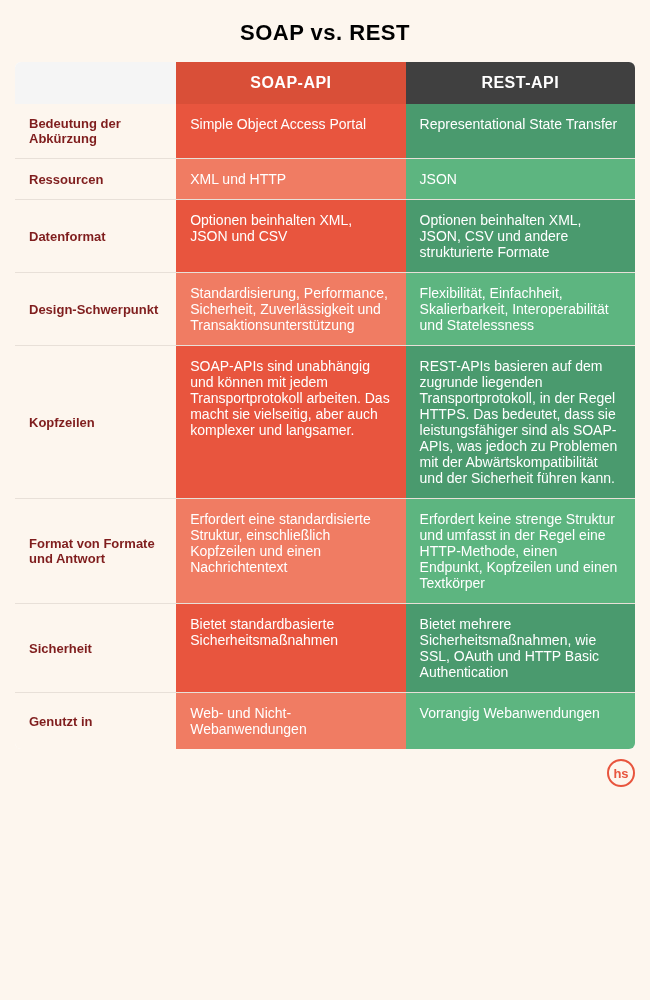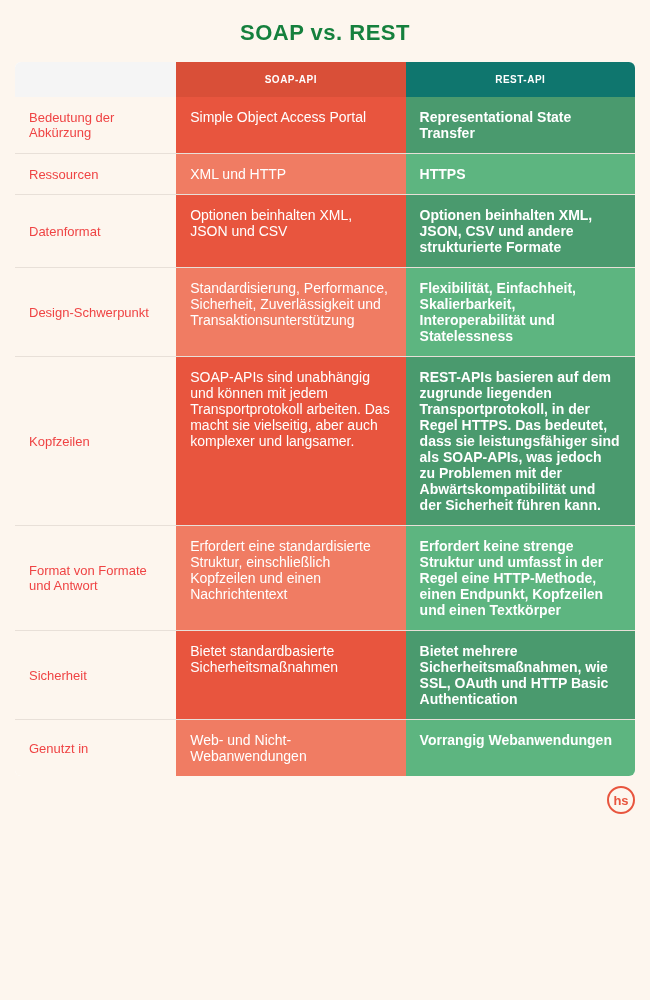--- a/index.html
+++ b/index.html
@@ -15,85 +15,84 @@
     }
 
     .container {
       width: 620px;
     }
 
     .page-title {
       text-align: center;
       font-size: 22px;
       font-weight: bold;
-      color: #15803d;
+      color: #000000;
       margin-bottom: 16px;
       letter-spacing: 0.5px;
     }
 
     table {
       width: 100%;
       border-collapse: collapse;
       background: white;
       border-radius: 6px;
       overflow: hidden;
     }
 
     thead tr th {
       padding: 12px 14px;
-      font-size: 10px;
+      font-size: 16px;
       font-weight: bold;
       color: white;
       text-align: center;
       letter-spacing: 0.5px;
     }
 
     th.soap-header {
       background-color: #d94f38;
       width: 37%;
     }
 
     th.rest-header {
-      background-color: #0f766e;
+      background-color: #404040;
       width: 37%;
     }
 
     th.label-header {
       width: 26%;
       background-color: #f5f5f5;
     }
 
     tbody tr td {
       padding: 12px 14px;
       font-size: 14px;
       vertical-align: top;
       border-bottom: 1px solid #e8e0d8;
     }
 
     tbody tr:last-child td {
       border-bottom: none;
     }
 
     td.label-cell {
-      font-weight: normal;
-      color: #ef4444;
+      font-weight: bold;
+      color: #7f1d1d;
       font-size: 13px;
       background-color: #fdf6ee;
       vertical-align: middle;
     }
 
     td.soap-cell {
       background-color: #e8553e;
       color: white;
     }
 
     td.rest-cell {
       background-color: #4a9a6e;
       color: white;
-      font-weight: bold;
     }
 
     
     tbody tr:nth-child(even) td.soap-cell {
       background-color: #f07c63;
     }
     tbody tr:nth-child(even) td.rest-cell {
       background-color: #5db580;
     }
 
@@ -120,21 +119,21 @@
     </thead>
     <tbody id="table-body">
     <tr>
           <td class="label-cell">Bedeutung der Abkürzung</td>
           <td class="soap-cell">Simple Object Access Portal</td>
           <td class="rest-cell">Representational State Transfer</td>
         </tr>
         <tr>
           <td class="label-cell">Ressourcen</td>
           <td class="soap-cell">XML und HTTP</td>
-          <td class="rest-cell">HTTPS</td>
+          <td class="rest-cell">JSON</td>
         </tr>
         <tr>
           <td class="label-cell">Datenformat</td>
           <td class="soap-cell">Optionen beinhalten XML, JSON und CSV</td>
           <td class="rest-cell">Optionen beinhalten XML, JSON, CSV und andere strukturierte Formate</td>
         </tr>
         <tr>
           <td class="label-cell">Design-Schwerpunkt</td>
           <td class="soap-cell">Standardisierung, Performance, Sicherheit, Zuverlässigkeit und Transaktionsunterstützung</td>
           <td class="rest-cell">Flexibilität, Einfachheit, Skalierbarkeit, Interoperabilität und Statelessness</td>

